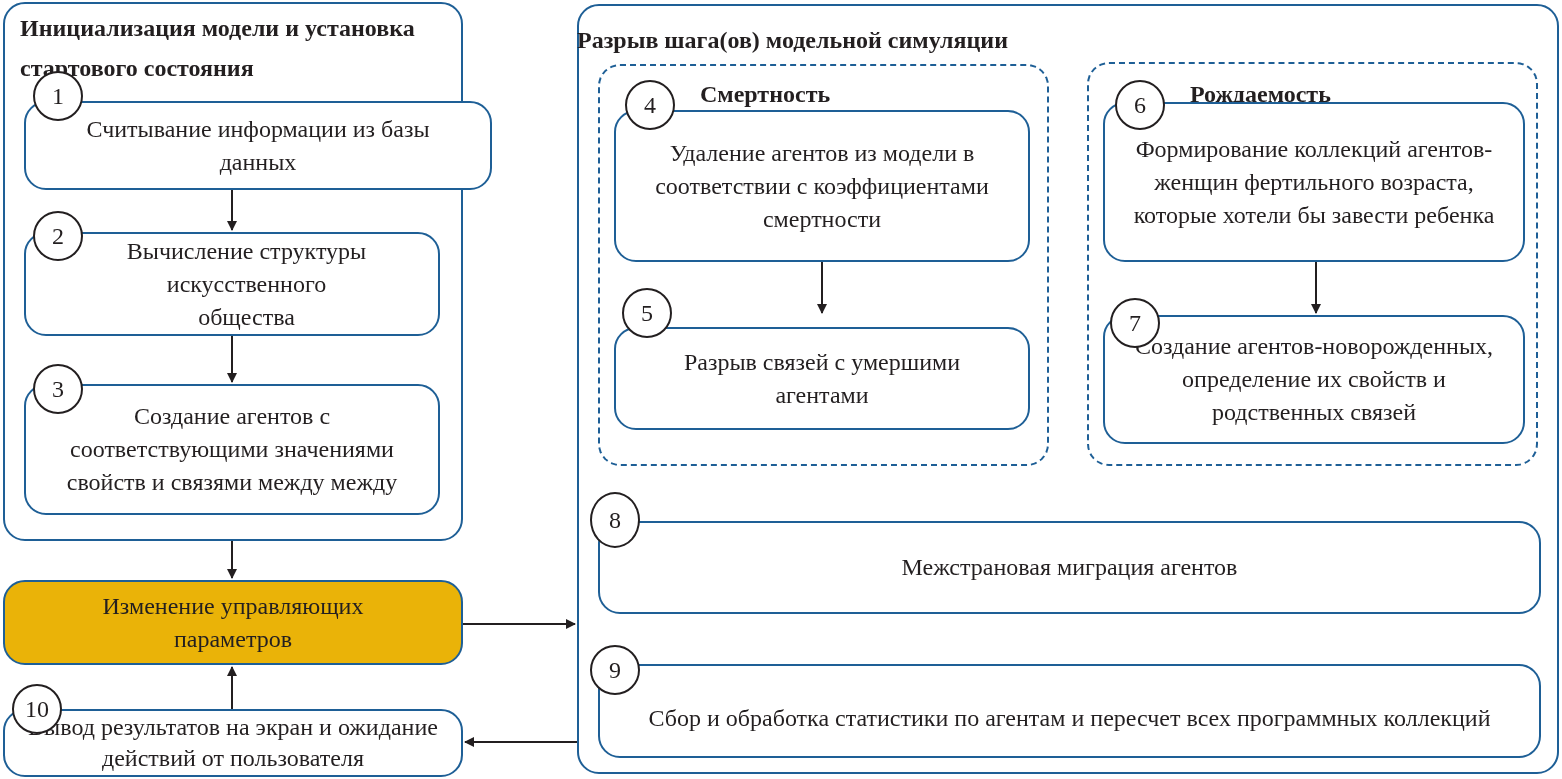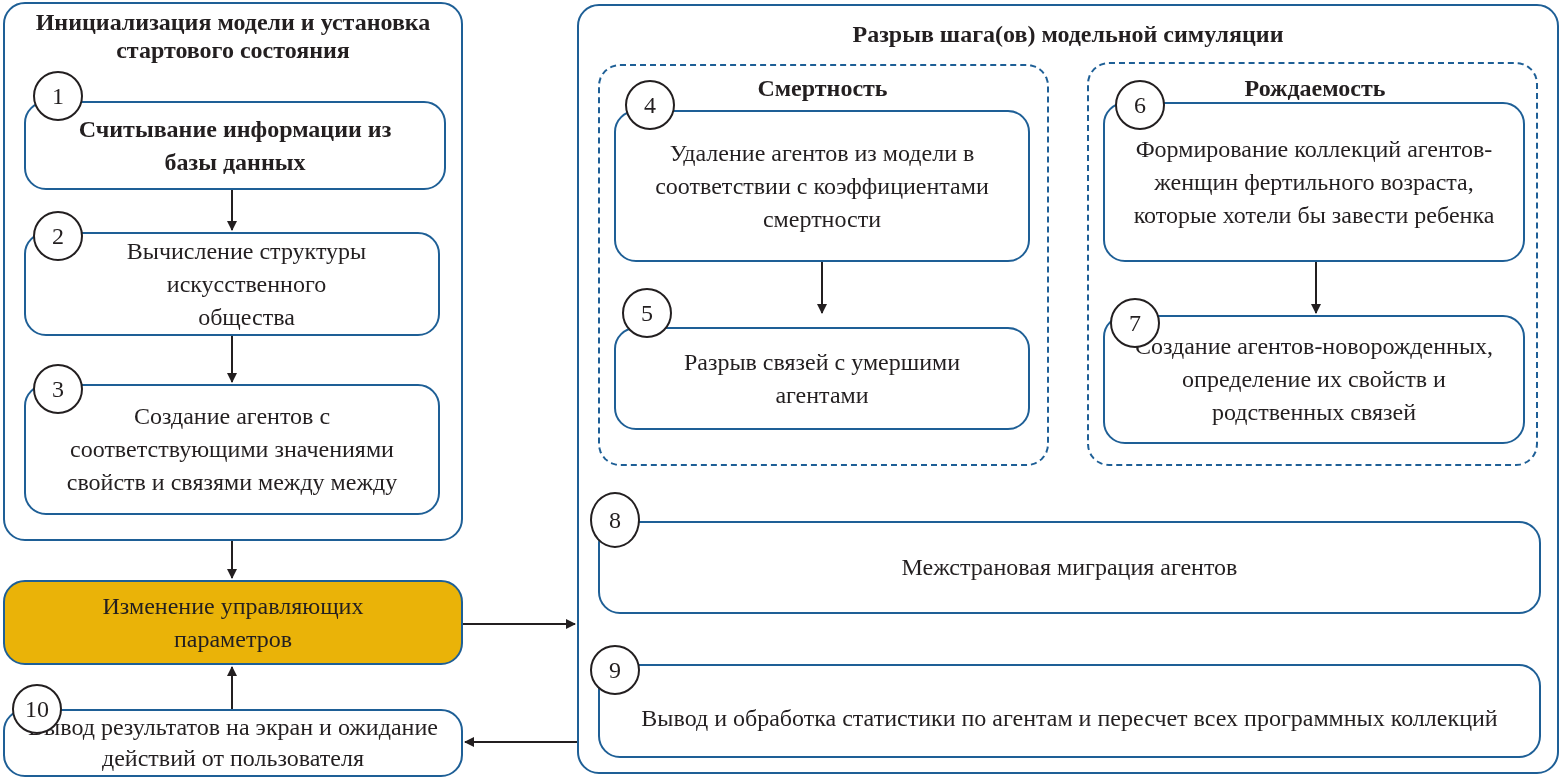--- a/index.html
+++ b/index.html
@@ -5,33 +5,33 @@
   html, body { margin: 0; padding: 0; background: #ffffff; }
   body { width: 1562px; height: 779px; position: relative; overflow: hidden;
          font-family: "Liberation Serif", "DejaVu Serif", serif; color: #231f20; }
   .abs { position: absolute; box-sizing: border-box; }
   .group { border: 2px solid #1e5f96; border-radius: 22px; background: #fff; }
   .dashed { border: 2px dashed #1e5f96; border-radius: 22px; }
   .box { border: 2px solid #1e5f96; border-radius: 22px; background: #fff;
          display: flex; align-items: center; justify-content: center; text-align: center;
          font-size: 24px; line-height: 33px; padding: 0 10px; }
   .box.grey { background: #eab308; }
-  .title { font-weight: bold; font-size: 24px; line-height: 28px; text-align: center; }
+  .title { font-weight: bold; font-size: 24px; line-height: 40px; text-align: left; }
   .num { width: 50px; height: 50px; border: 2px solid #231f20; border-radius: 50%;
          background: #fff; display: flex; align-items: center; justify-content: center;
          font-size: 24px; box-sizing: border-box; z-index: 3; }
   svg.arrows { position: absolute; left: 0; top: 0; z-index: 2; pointer-events: none; }
 </style>
 </head>
 <body>
 
 <div class="abs group" style="left:3px; top:2px; width:460px; height:539px;"></div>
 <div class="abs title" style="left:20px; top:8px; width:426px;">Инициализация модели и установка стартового состояния</div>
 
-<div class="abs box" style="left:24px; top:101px; width:422px; height:89px;font-weight:bold;">
+<div class="abs box" style="left:24px; top:101px; width:468px; height:89px;">
   <span style="padding:0 40px;">Считывание информации из базы данных</span>
 </div>
 <div class="abs num" style="left:33px; top:71px;">
   <span>1</span>
 </div>
 
 <div class="abs box" style="left:24px; top:232px; width:416px; height:104px;padding-left:39px;">
   <span style="padding:0 60px;">Вычисление структуры искусственного общества</span>
 </div>
 <div class="abs num" style="left:33px; top:211px;">
@@ -94,21 +94,21 @@
 </div>
 
 <div class="abs box" style="left:598px; top:521px; width:943px; height:93px;">
   <span>Межстрановая миграция агентов</span>
 </div>
 <div class="abs num" style="left:590px; top:492px; width:50px; height:56px;">
   <span>8</span>
 </div>
 
 <div class="abs box" style="left:598px; top:664px; width:943px; height:94px;">
-  <span style="padding:14px 30px 0;">Вывод и обработка статистики по агентам и пересчет всех программных коллекций</span>
+  <span style="padding:14px 30px 0;">Сбор и обработка статистики по агентам и пересчет всех программных коллекций</span>
 </div>
 <div class="abs num" style="left:590px; top:645px; width:50px; height:50px;">
   <span>9</span>
 </div>
 
 <svg class="arrows" width="1562" height="779">
   <defs>
     <marker id="ah" markerWidth="10" markerHeight="10" refX="9" refY="5" orient="auto" markerUnits="userSpaceOnUse">
       <path d="M0,0 L10,5 L0,10 z" fill="#231f20"></path>
     </marker>

